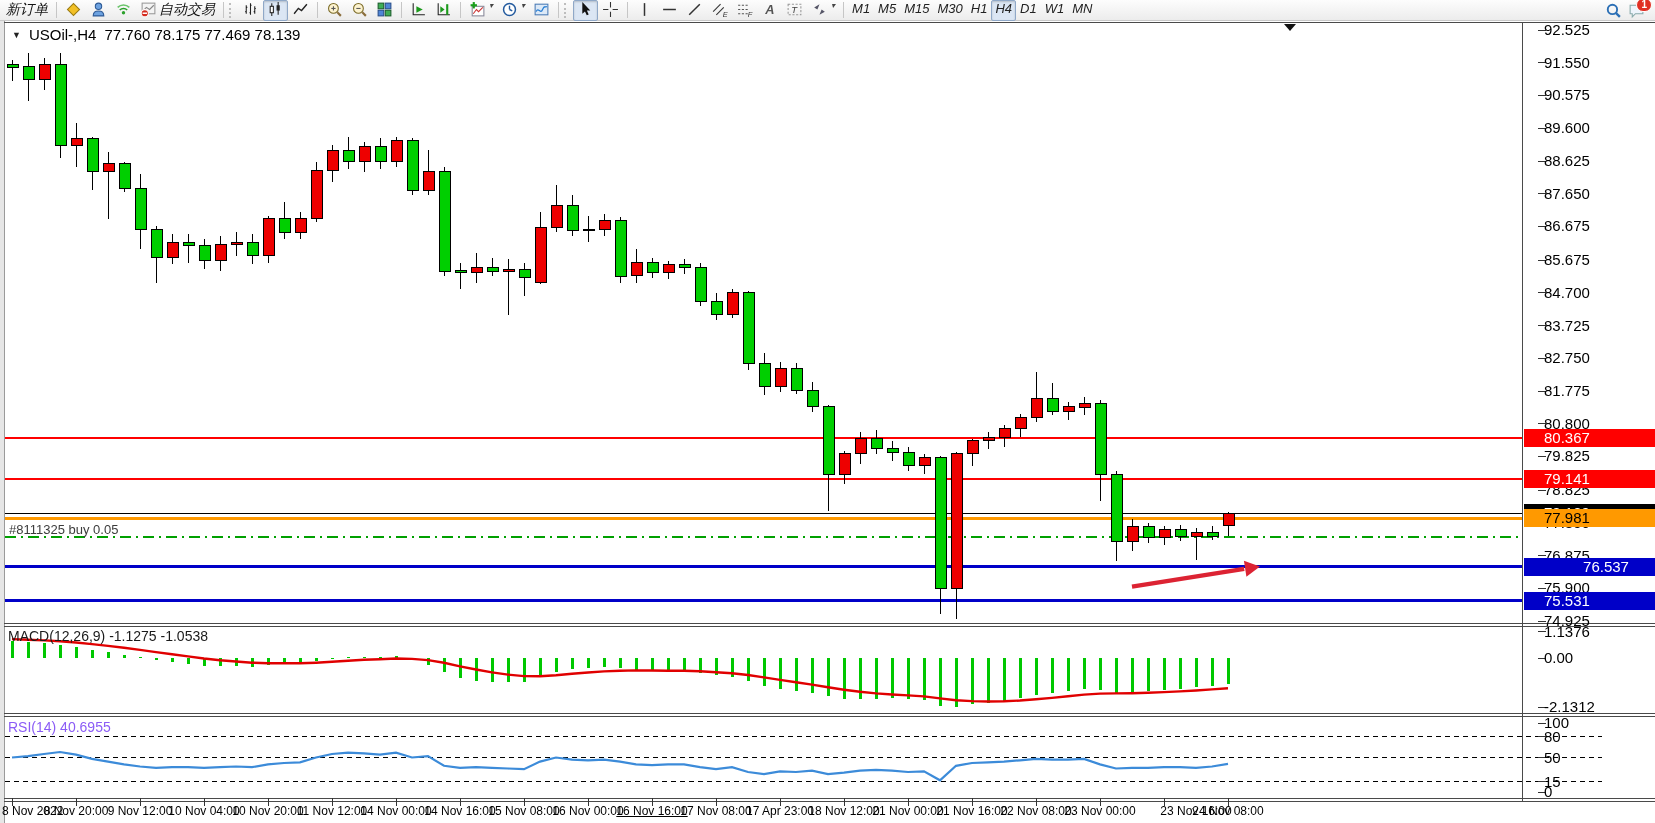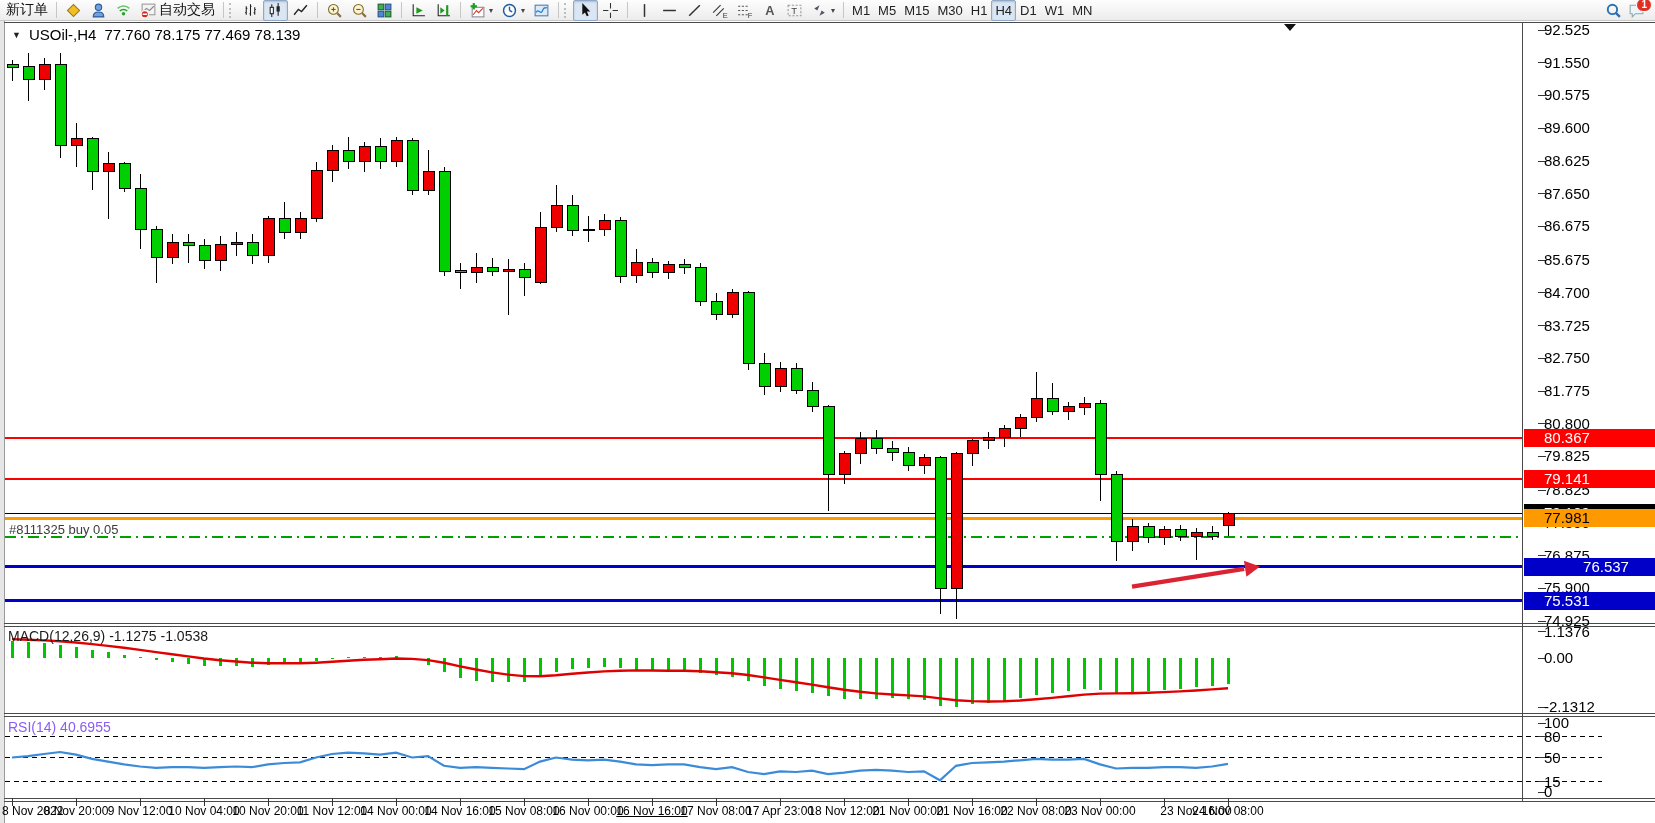--- a/index.html
+++ b/index.html
@@ -1,22 +1,22 @@
 <!DOCTYPE html>
 <html><head>
 <meta charset="utf-8">
 <style>
   html,body{margin:0;padding:0;background:#d4d0c8;font-family:"Liberation Sans",sans-serif;}
   #app{position:relative;width:1655px;height:823px;background:#fff;overflow:hidden;}
   
   #toolbar{position:absolute;left:0;top:0;width:1655px;height:21px;
     background:linear-gradient(#fdfdfd,#ececec);border-bottom:1px solid #c9c9c9;
     display:flex;align-items:center;padding:0 2px;box-sizing:border-box;z-index:50;}
-  .tbtn{height:19px;display:inline-flex;align-items:center;gap:2px;padding:0 3px;
-    border:1px solid transparent;border-radius:2px;cursor:default;}
+  .tbtn{height:19px;display:inline-flex;align-items:flex-start;gap:2px;padding:0 3px;
+    border:1px solid transparent;border-radius:2px;cursor:default;font-style:italic;}
   .tbtn.active{background:#dbe6f4;border-color:#8fa8c8;box-shadow:inset 0 1px 2px rgba(0,0,0,.18);}
   .tbtn .tlabel{font-size:14px;color:#111;white-space:nowrap;}
   .tbtn .caret{font-size:8px;color:#444;margin-left:1px;}
   .tsep{width:1px;height:16px;background:#c6c6c6;margin:0 4px;flex:0 0 auto;}
   .tgrip{width:3px;height:15px;border-left:2px dotted #bdbdbd;margin:0 4px 0 1px;flex:0 0 auto;}
   .tf .tlabel{font-size:13px;color:#222;}
   #toolbar-right{margin-left:auto;display:flex;align-items:center;gap:6px;padding-right:8px;}
   .badge-wrap{position:relative;display:inline-flex;}
   .badge{position:absolute;top:-4px;right:-7px;background:#e03024;color:#fff;border-radius:8px;
     font-size:10px;line-height:12px;padding:0 4px;font-weight:bold;border:1px solid #fff;}

